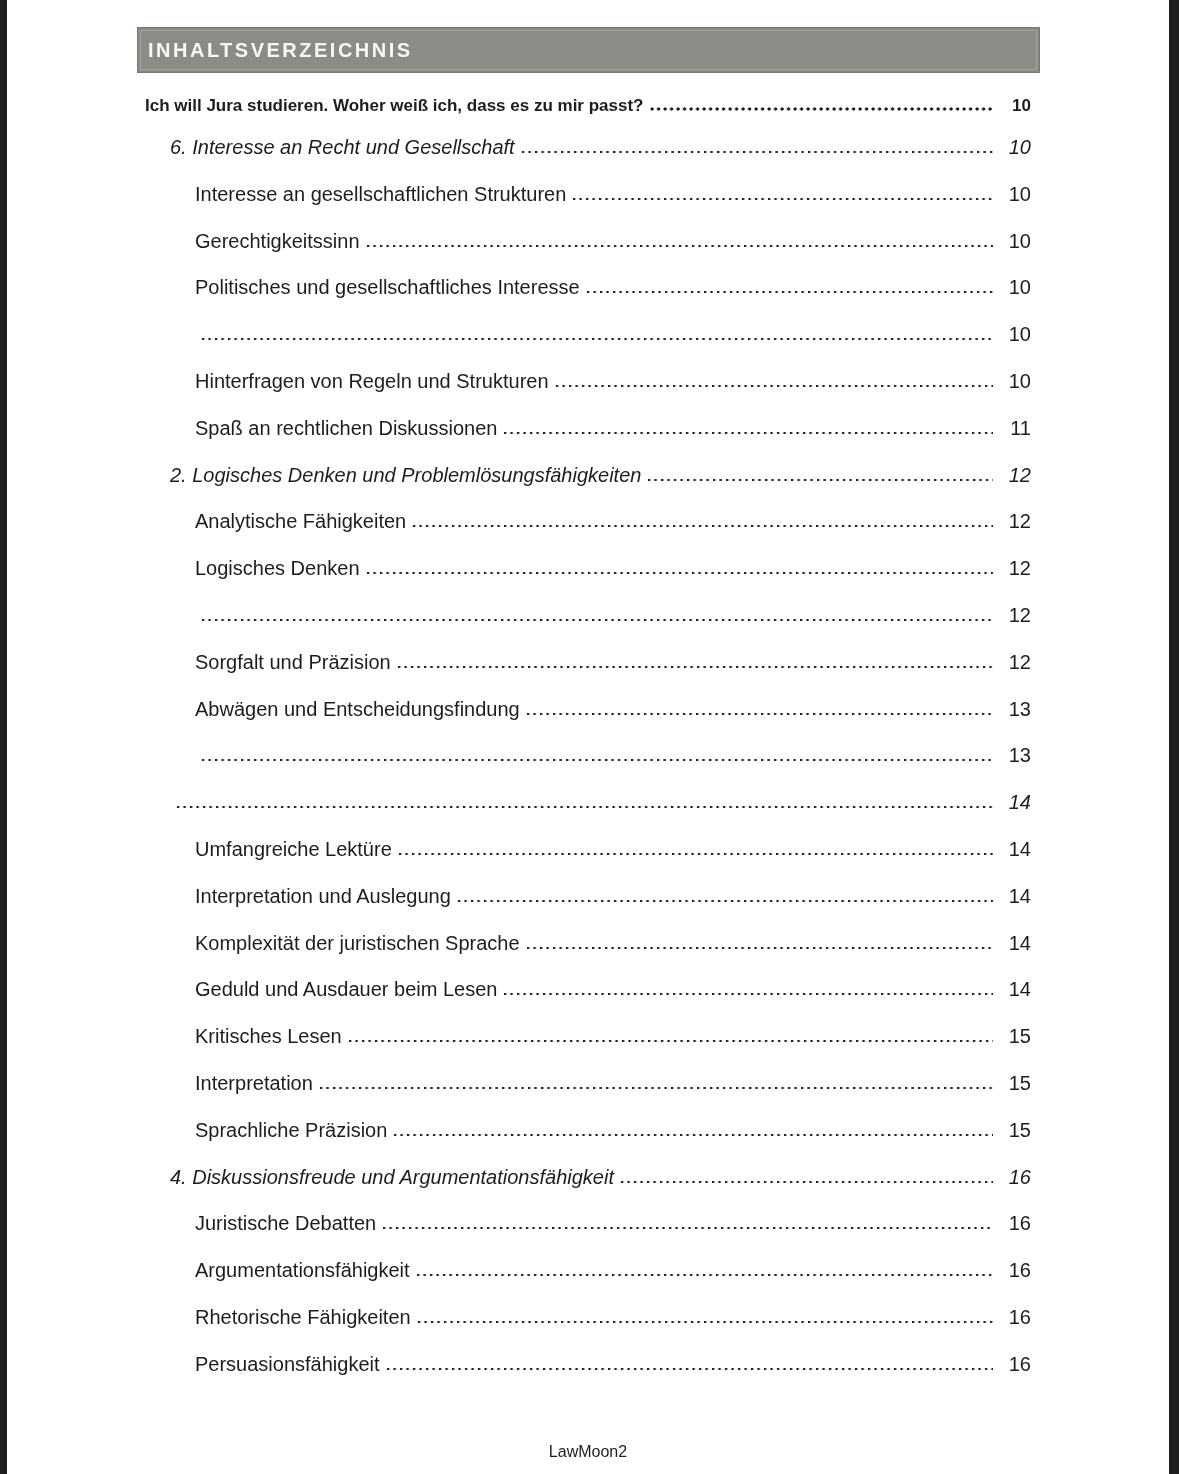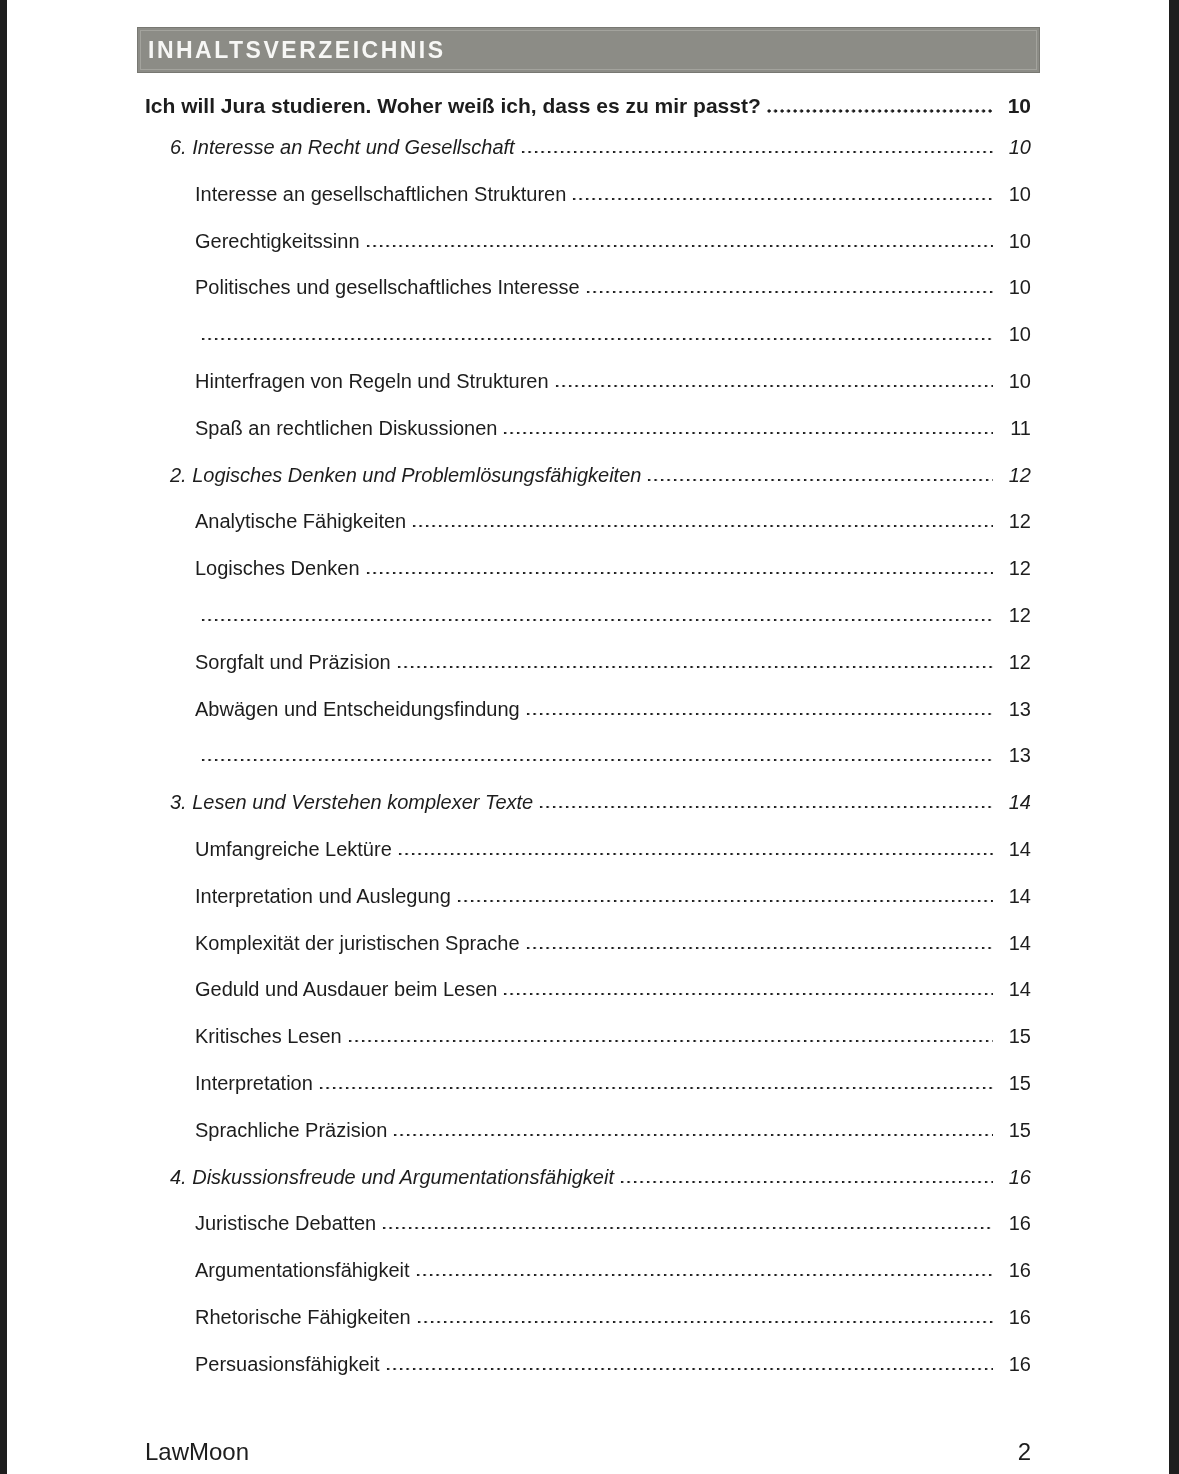--- a/index.html
+++ b/index.html
@@ -29,62 +29,62 @@
     width: 903px; height: 46px;
     box-sizing: border-box;
     background: var(--header-bar-bg, #8c8c86);
     border: 1px solid var(--header-bar-border, #787872);
     box-shadow: inset 0 0 0 2px var(--header-bar-bg, #8c8c86),
                 inset 0 0 0 3px var(--header-bar-inner-line, #a3a39d);
     display: flex; align-items: center;
   }
   .header-title {
     padding-left: 10px;
-    font-size: 23px; font-weight: 700;
+    font-size: 20px; font-weight: 700;
     letter-spacing: 2.5px;
     color: var(--header-text, #f7f7f5);
   }
 
   .toc {
     position: absolute; left: 138px; top: 88px;
     width: 886px;
   }
   .toc-row {
     display: flex; align-items: baseline;
     height: 46.8px; line-height: 46.8px;
     font-size: 20px;
     box-sizing: border-box;
     white-space: nowrap;
   }
   .toc-row.first-row { height: 36px; line-height: 36px; }
   .toc-row.level-2 { padding-left: 25px; }
   .toc-row.level-3 { padding-left: 50px; }
-  .toc-row.style-bold   { font-weight: 700; font-size: 21px; }
+  .toc-row.style-bold   { font-weight: 700; font-size: 17px; }
   .toc-row.style-italic { font-style: italic; }
 
   .toc-label { flex: 0 0 auto; }
   .leader {
     flex: 1 1 auto; min-width: 20px;
     height: 4px;
     margin: 0 4px 3px 6px;
     background-image: radial-gradient(circle at 2px 2px, var(--text, #222) 1.2px, transparent 1.5px);
     background-size: 6.5px 4px;
     background-repeat: repeat-x;
     background-position: left bottom;
   }
   .style-bold .leader {
     background-image: radial-gradient(circle at 2px 2px, var(--text, #111) 1.45px, transparent 1.75px);
   }
   .toc-page { flex: 0 0 auto; width: 34px; text-align: right; }
 
   .footer {
     position: absolute; left: 138px; top: 1439px;
     width: 886px; height: 26px; line-height: 26px;
-    display: flex; justify-content: space-between;
-    font-size: 24px;
+    display: flex; justify-content: center;
+    font-size: 16px;
   }
 </style>
 </head>
 <body>
 
 <div class="viewer-edge left"></div>
 <div class="viewer-edge right"></div>
 
 <div class="page">
 
@@ -159,21 +159,20 @@
       <div class="toc-row level-3 style-normal">
     <span class="toc-label">Abwägen und Entscheidungsfindung</span>
     <span class="leader"></span>
     <span class="toc-page">13</span>
   </div>
       <div class="toc-row level-3 style-normal">
     <span class="leader"></span>
     <span class="toc-page">13</span>
   </div>
       <div class="toc-row level-2 style-italic">
-    <span class="toc-label">3. Lesen und Verstehen komplexer Texte</span>
     <span class="leader"></span>
     <span class="toc-page">14</span>
   </div>
       <div class="toc-row level-3 style-normal">
     <span class="toc-label">Umfangreiche Lektüre</span>
     <span class="leader"></span>
     <span class="toc-page">14</span>
   </div>
       <div class="toc-row level-3 style-normal">
     <span class="toc-label">Interpretation und Auslegung</span>

